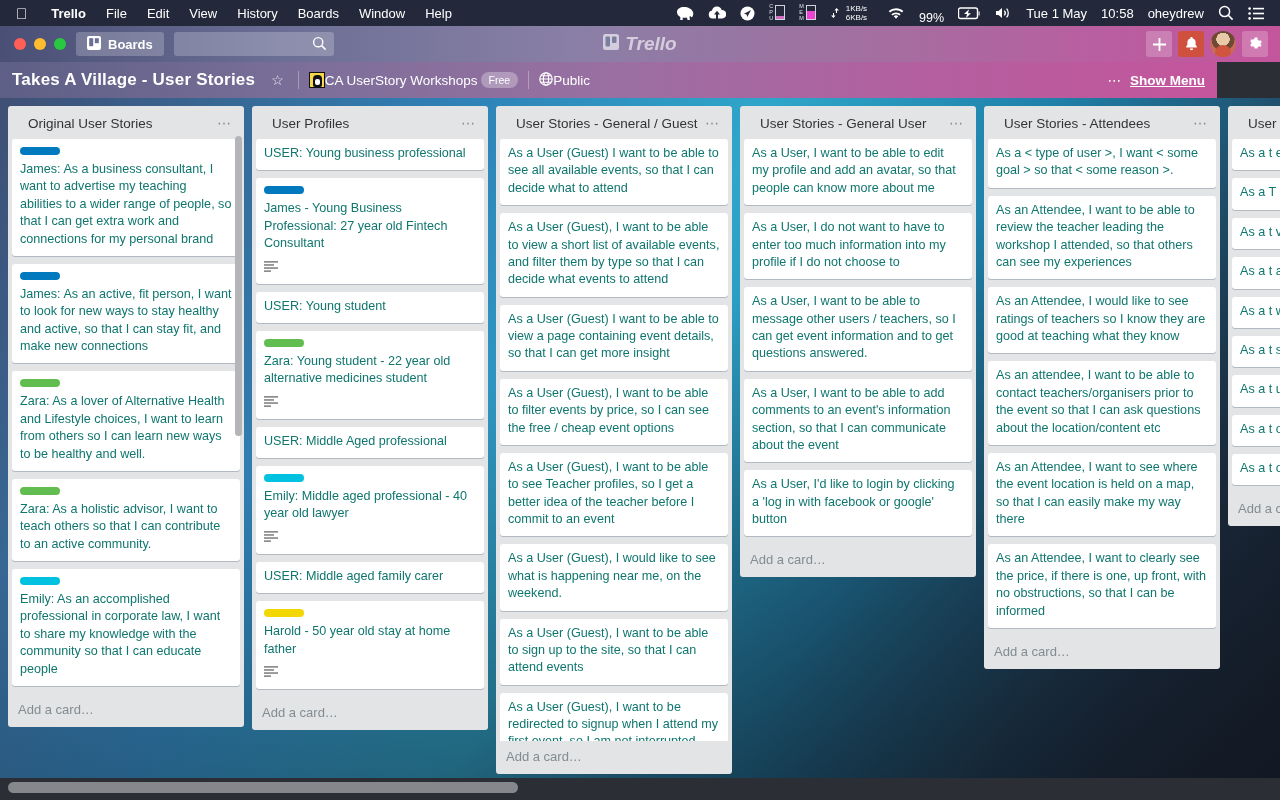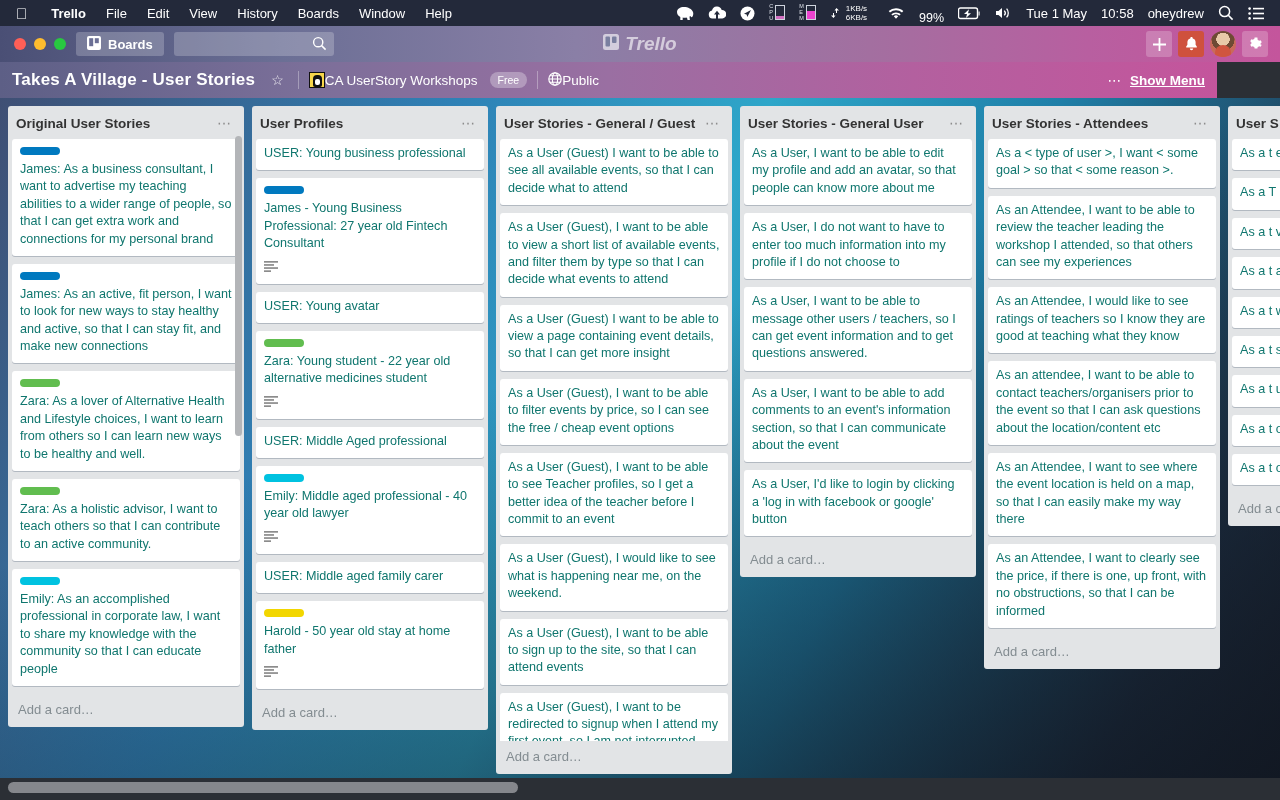--- a/index.html
+++ b/index.html
@@ -90,21 +90,21 @@
   .bh-item { display: flex; align-items: center; gap: 0; font-size: 13.5px; }
   .star { font-size: 14px; color: rgba(255,255,255,.85); padding: 0 4px; margin-left: 12px; }
   .team-ico {
     width: 16px; height: 16px; background: #f7d64a; border: 1px solid #111;
     position: relative; display: inline-block;
   }
   .team-ico:before{content:"";position:absolute;left:3px;top:2px;width:9px;height:12px;background:#111;border-radius:4px 4px 2px 2px;}
   .team-ico:after{content:"";position:absolute;left:5px;top:6px;width:5px;height:6px;background:#fff;border-radius:2px;}
   .free-pill {
     background: rgba(255,255,255,.3); border-radius: 9px; padding: 2px 8px;
-    font-size: 10.5px; color: #fff; margin-left: 12px;
+    font-size: 10.5px; color: #fff; margin-left: 3px;
   }
   .show-menu { margin-left: auto; display: flex; align-items: center; gap: 9px; font-size: 13.5px; }
   .show-menu .lnk { text-decoration: underline; font-weight: bold; }
 
   
   .canvas {
     position: absolute; top: 98px; left: 0; width: 1280px; height: 702px;
     background:
       linear-gradient(160deg, rgba(20,28,40,.0) 40%, rgba(16,22,32,.85) 100%),
       linear-gradient(115deg, #3f4f74 0%, #2f80b5 28%, #2ea6c9 48%, #1f7fa8 66%, #20344a 88%, #1a2230 100%);
@@ -112,21 +112,21 @@
   }
   .lists { display: flex; gap: 8px; padding: 8px 0 0 8px; height: 690px; align-items: flex-start; }
 
   .list {
     width: 236px; flex: 0 0 236px; background: #e2e4e6; border-radius: 3px;
     padding: 0 0 4px 0; max-height: 668px; display: flex; flex-direction: column;
   }
   .list-header {
     display: flex; align-items: center; padding: 10px 8px 8px 8px;
   }
-  .list-title { font-size: 13.5px; font-weight: bold; color: #333; flex: 1; }
+  .list-title { font-size: 13.5px; font-weight: normal; color: #333; flex: 1; margin-left: 12px; }
   .list-menu { color: #8c8c8c; font-size: 14px; letter-spacing: 1px; padding: 0 4px; line-height: .6; }
   .cards { padding: 0 4px; overflow: hidden; flex: 1; }
   .card {
     background: #fff; border-radius: 3px; box-shadow: 0 1px 0 rgba(9,30,66,.22);
     padding: 6px 8px 8px 8px; margin-bottom: 8px;
   }
   .label { height: 8px; width: 40px; border-radius: 4px; margin: 2px 0 6px 0; }
   .card-text { font-size: 12.6px; line-height: 1.38; color: #0f766e; }
   .badges { margin-top: 5px; }
   .badge-desc { display:inline-block; }
@@ -386,21 +386,21 @@
             <div class="badges"><span class="badge-desc"><svg width="14" height="11" viewBox="0 0 14 11">
                   <g fill="#8c8c8c">
                     <rect x="0" y="0" width="14" height="1.7"></rect>
                     <rect x="0" y="3.1" width="10" height="1.7"></rect>
                     <rect x="0" y="6.2" width="14" height="1.7"></rect>
                     <rect x="0" y="9.3" width="7" height="1.7"></rect>
                   </g>
                 </svg></span></div>
           </div>
           <div class="card">
-            <div class="card-text">USER: Young avatar</div>
+            <div class="card-text">USER: Young student</div>
           </div>
           <div class="card">
             <div class="label" style="background:#61bd4f"></div>
             <div class="card-text">Zara: Young student - 22 year old alternative medicines student</div>
             <div class="badges"><span class="badge-desc"><svg width="14" height="11" viewBox="0 0 14 11">
                   <g fill="#8c8c8c">
                     <rect x="0" y="0" width="14" height="1.7"></rect>
                     <rect x="0" y="3.1" width="10" height="1.7"></rect>
                     <rect x="0" y="6.2" width="14" height="1.7"></rect>
                     <rect x="0" y="9.3" width="7" height="1.7"></rect>

